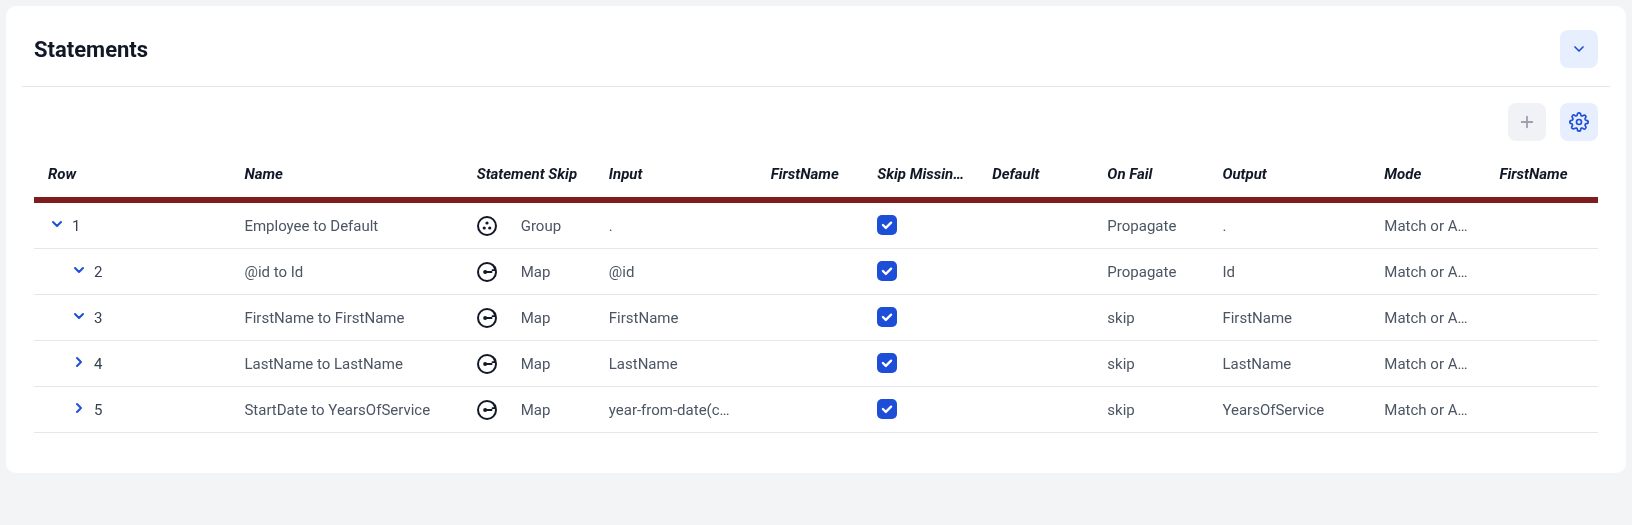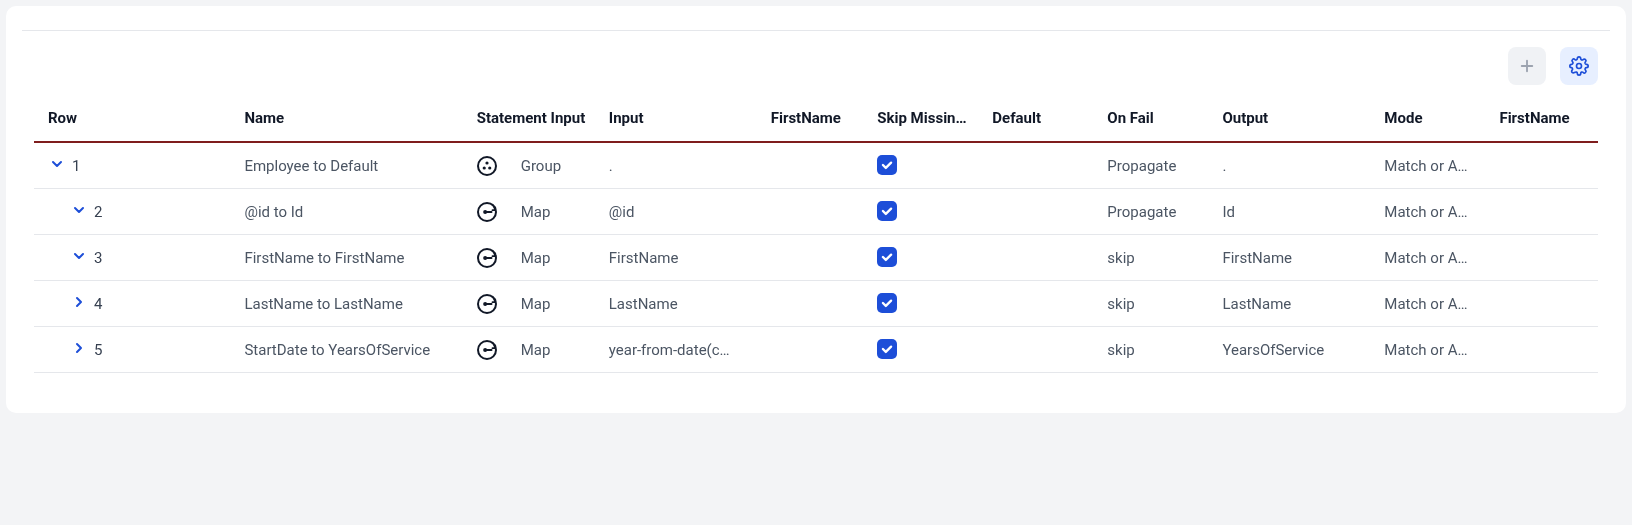--- a/index.html
+++ b/index.html
@@ -72,21 +72,22 @@
     text-align: left;
     font-size: 15px;
     white-space: nowrap;
     overflow: hidden;
     text-overflow: ellipsis;
   }
   table.statements th {
     font-weight: 700;
     color: #111827;
     padding: 10px 8px 14px 8px;
-    border-bottom: 2px solid #7f1d1d;
+    border-bottom: 6px solid #7f1d1d;
+    font-style: italic;
   }
   table.statements td {
     padding: 12px 8px;
     border-bottom: 1px solid #e5e7eb;
     color: #4b5563;
     height: 46px;
   }
   .row-cell {
     display: flex;
     align-items: center;
@@ -133,20 +134,28 @@
     justify-content: center;
     cursor: pointer;
   }
   .chk svg { display: block; }
 </style>
 </head>
 <body>
 
 <div class="panel">
 
+  <div class="panel-header">
+    <div class="panel-title">Statements</div>
+    <div class="sq-btn light-blue">
+      <svg width="16" height="16" viewBox="0 0 24 24" fill="none" stroke="currentColor" stroke-width="2.5" stroke-linecap="round" stroke-linejoin="round">
+          <polyline points="6 9 12 15 18 9"></polyline>
+        </svg>
+    </div>
+  </div>
 
   <div class="divider"></div>
 
   <div class="toolbar">
     <div class="sq-btn light-gray">
       <svg width="18" height="18" viewBox="0 0 24 24" fill="none" stroke="currentColor" stroke-width="2.5" stroke-linecap="round">
           <line x1="12" y1="5" x2="12" y2="19"></line>
           <line x1="5" y1="12" x2="19" y2="12"></line>
         </svg>
     </div>
@@ -169,21 +178,21 @@
       <col style="width:108px">
       <col style="width:108px">
       <col style="width:152px">
       <col style="width:108px">
       <col style="width:100px">
     </colgroup>
     <thead>
       <tr>
         <th style="padding-left:14px">Row</th>
         <th>Name</th>
-        <th>Statement Input</th>
+        <th>Statement Skip</th>
         <th>Input</th>
         <th>FirstName</th>
         <th>Skip Missin…</th>
         <th>Default</th>
         <th>On Fail</th>
         <th>Output</th>
         <th>Mode</th>
         <th>FirstName</th>
       </tr>
     </thead>

